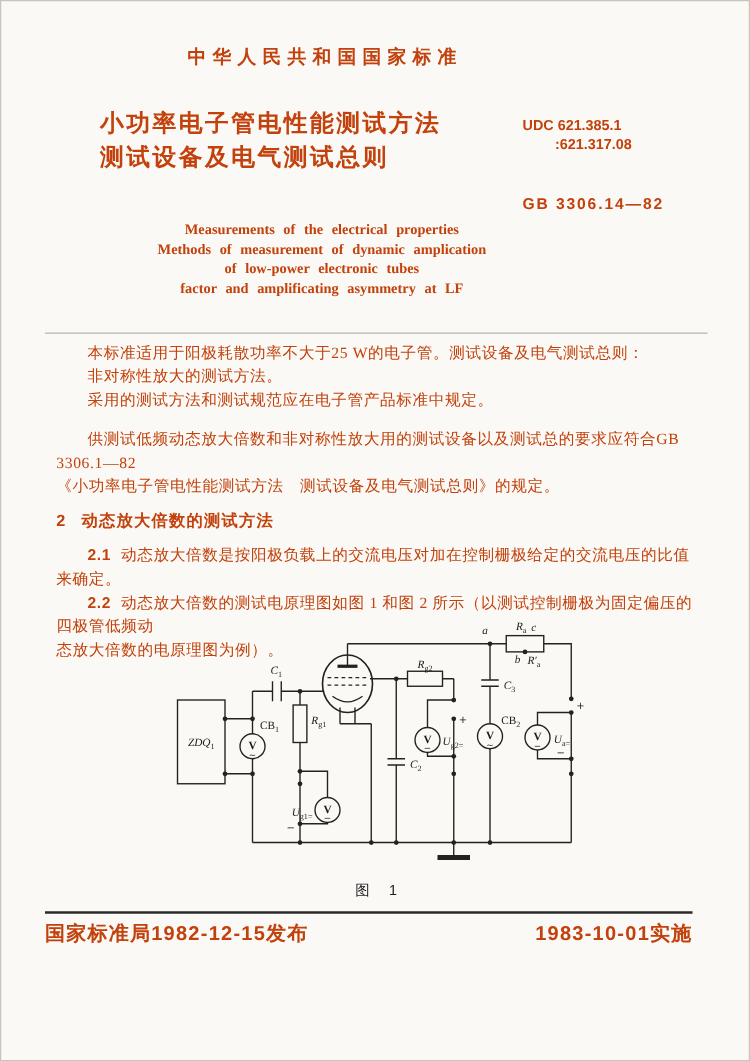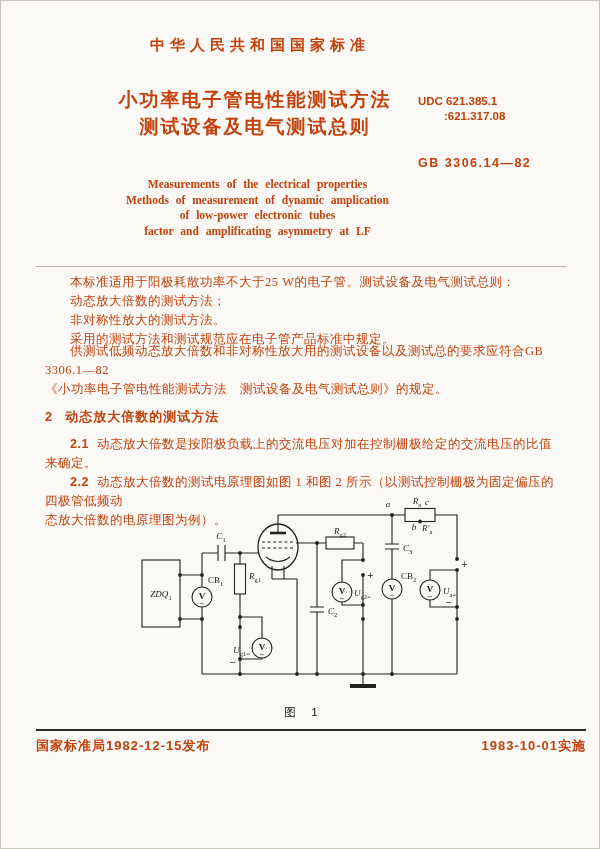--- a/index.html
+++ b/index.html
@@ -2,45 +2,45 @@
 <html><head>
 <meta charset="utf-8">
 <style>
   html,body{margin:0;padding:0;background:#d8d4cc;}
   .page{position:relative;width:600px;height:849px;background:#faf9f5;margin:0 auto;
         font-family:"Liberation Serif","DejaVu Serif",serif;color:#c2410c;overflow:hidden;
         box-shadow:inset 0 0 0 1px #c9c5ba;}
   .hdr{position:absolute;top:36px;left:0;width:520px;text-align:center;
        font-family:"Liberation Sans","DejaVu Sans",sans-serif;
        font-weight:bold;font-size:15px;letter-spacing:5px;}
-  .title-cn{position:absolute;top:86px;left:80px;width:350px;text-align:center;
+  .title-cn{position:absolute;top:86px;left:80px;width:350px;
        font-family:"Liberation Sans","DejaVu Sans",sans-serif;
        font-weight:bold;font-size:19px;line-height:27px;letter-spacing:2px;}
   .udc{position:absolute;top:94px;left:418px;font-weight:bold;font-size:11.5px;
        font-family:"Liberation Sans","DejaVu Sans",sans-serif;line-height:15px;}
   .udc .l2{padding-left:26px;}
   .stdno{position:absolute;top:156px;left:418px;font-weight:bold;font-size:12.5px;
        letter-spacing:1.5px;font-family:"Liberation Sans","DejaVu Sans",sans-serif;}
   .title-en{position:absolute;top:177px;left:75px;width:365px;text-align:center;
        font-weight:bold;font-size:11.5px;line-height:15.5px;word-spacing:4px;}
   .rule{position:absolute;top:266px;left:36px;right:34px;border-top:1px solid #b9b5aa;}
   .body-txt{font-size:12.5px;line-height:19px;letter-spacing:0.5px;}
   .intro{position:absolute;top:273px;left:45px;right:38px;}
   .intro div{text-indent:2em;}
   .sec{position:absolute;left:45px;right:38px;}
   .sec-h{font-family:"Liberation Sans","DejaVu Sans",sans-serif;font-weight:bold;
          font-size:13px;margin-bottom:9px;letter-spacing:1px;}
   .sec-h .num{margin-right:12px;}
   .ind{text-indent:2em;}
   .pnum{font-weight:bold;font-family:"Liberation Sans","DejaVu Sans",sans-serif;margin-right:8px;}
   .fig{position:absolute;top:487px;left:95px;}
-  .footer{position:absolute;top:729px;left:36px;right:14px;border-top:2px solid #2a2a28;
+  .footer{position:absolute;top:729px;left:36px;right:46px;border-top:2px solid #2a2a28;
           padding-top:6px;display:flex;justify-content:space-between;
           font-family:"Liberation Sans","DejaVu Sans",sans-serif;
-          font-weight:bold;font-size:13px;letter-spacing:1px;}
+          font-weight:bold;font-size:16px;letter-spacing:1px;}
   
   .fig svg{overflow:visible;}
   .wire{stroke:#22221f;stroke-width:1.1;fill:none;}
   .thick{stroke:#22221f;stroke-width:2.6;fill:none;}
   .dash{stroke:#22221f;stroke-width:1;fill:none;stroke-dasharray:3 2.6;}
   .box{fill:#faf9f5;stroke:#22221f;stroke-width:1.1;}
   .dot{fill:#22221f;stroke:none;}
   .lbl{font-family:"Liberation Serif","DejaVu Serif",serif;font-style:italic;
        font-size:9px;fill:#1b1b1b;}
   .lbl .sub{font-size:6.5px;font-style:normal;}
@@ -75,21 +75,20 @@
     <div>Measurements of the electrical properties</div>
     <div>Methods of measurement of dynamic amplication</div>
     <div>of low-power electronic tubes</div>
     <div>factor and amplificating asymmetry at LF</div>
   </div>
 
   <div class="rule"></div>
 
   <div class="intro body-txt">
     <div>本标准适用于阳极耗散功率不大于25 W的电子管。测试设备及电气测试总则：</div>
-    <div>动态放大倍数的测试方法；</div>
     <div>非对称性放大的测试方法。</div>
     <div>采用的测试方法和测试规范应在电子管产品标准中规定。</div>
   </div>
 
   <div class="sec" style="top:342px">
     <div class="body-txt">
       <div class="ind">供测试低频动态放大倍数和非对称性放大用的测试设备以及测试总的要求应符合GB 3306.1—82</div>
       <div>《小功率电子管电性能测试方法　测试设备及电气测试总则》的规定。</div>
     </div>
   </div>

